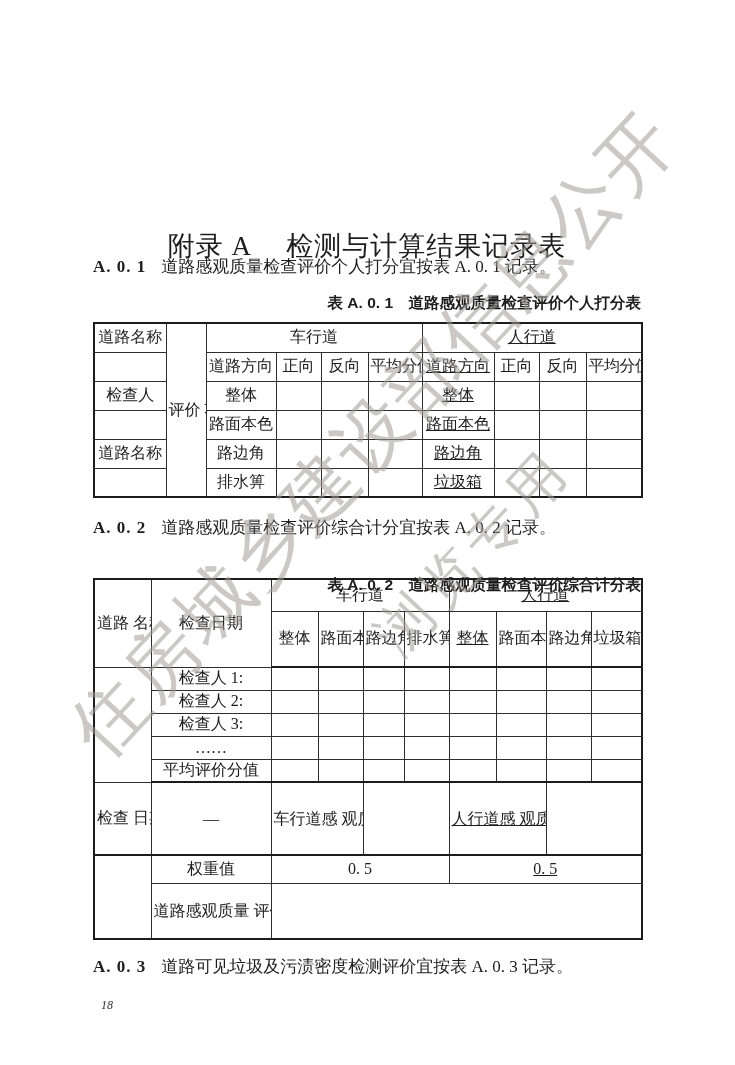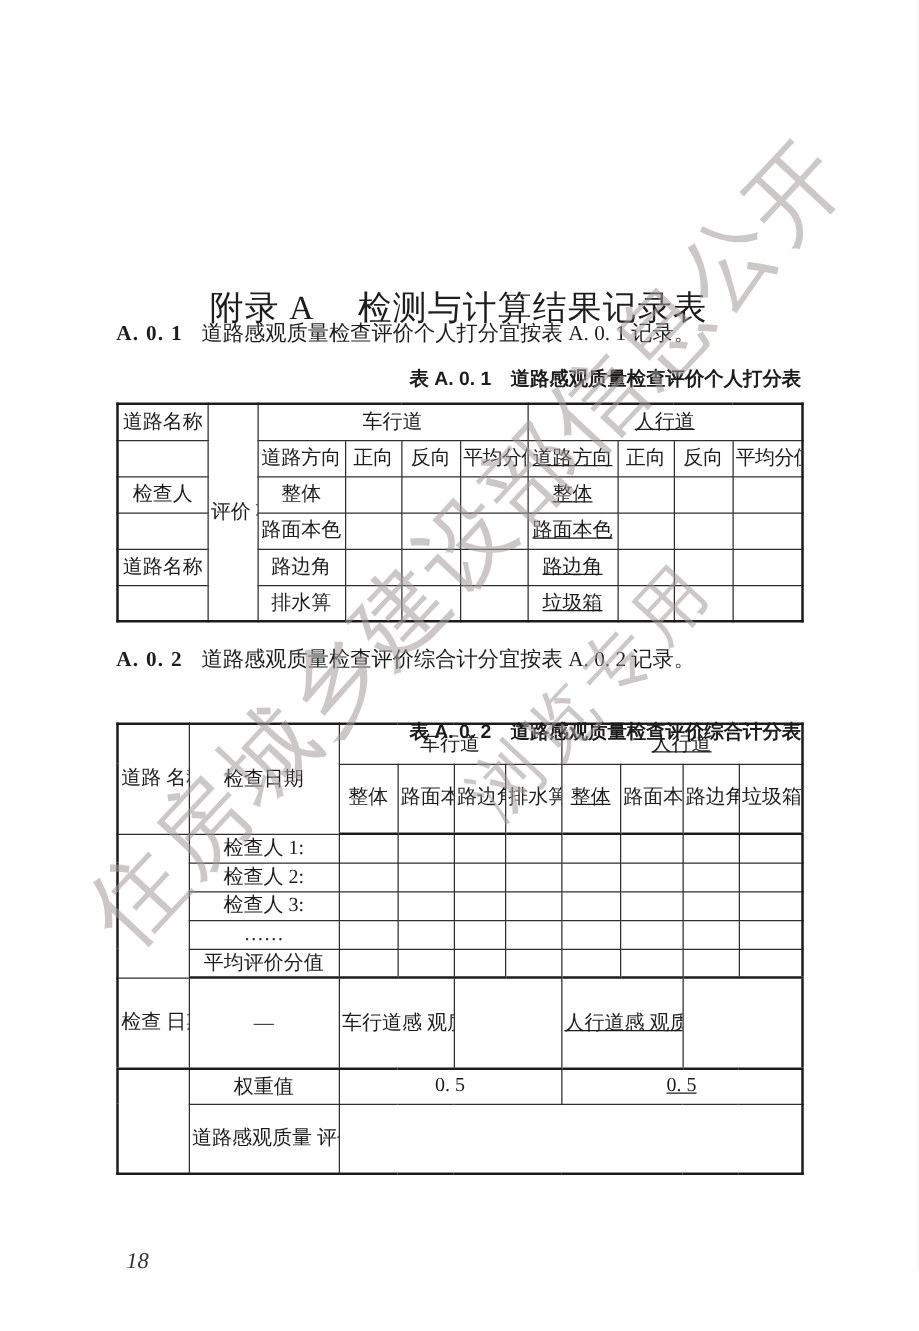--- a/index.html
+++ b/index.html
@@ -45,21 +45,21 @@
   tr.rdash { height:73px; }
   tr.rw  { height:28px;margin-left:11px; }
   tr.rt  { height:56px; }
   td.gs { border-left:2px solid #1c1c1c;text-decoration:underline; }      
   tr.hb td { border-bottom:2px solid #1c1c1c; } 
   td.pl { white-space:pre-line; line-height:1.5; }
   td.wn { white-space:normal; line-height:1.55; }
   td.sm { font-size:13px; letter-spacing:-0.5px; }
 
   .pagenum {
-    top:998px; left:101px; width:60px; font-style:italic; font-size:18px; color:#333;
+    top:998px; left:101px; width:60px; font-style:italic; font-size:12px; color:#333;
   }
 
   .wm {
     position:absolute; z-index:9; pointer-events:none; white-space:nowrap;
     color:rgba(162,154,154,0.55); font-family:"Liberation Serif","DejaVu Serif",serif;
   }
   .wm1 { left:374px; top:435px; font-size:74px; letter-spacing:3px;
          transform:translate(-50%,-50%) rotate(-47deg); }
   .wm2 { left:474px; top:552px; font-size:56px; letter-spacing:8px;
          transform:translate(-50%,-50%) rotate(-47deg); }
@@ -269,19 +269,22 @@
       <td colspan="4" class="gs">0. 5</td>
     </tr>
     <tr class="rt">
       <td class="pl">道路感观质量
 评价分值</td>
       <td colspan="8"></td>
     </tr>
   </tbody>
     </table>
 
+  <div class="abs clause clause-3">
+    <span class="clabel">A. 0. 3</span><span>道路可见垃圾及污渍密度检测评价宜按表 A. 0. 3 记录。</span>
+  </div>
 
   <div class="abs pagenum">18</div>
 
   <div class="wm wm1">住房城乡建设部信息公开</div>
   <div class="wm wm2">浏览专用</div>
 
 </div>
 
 </body></html>

